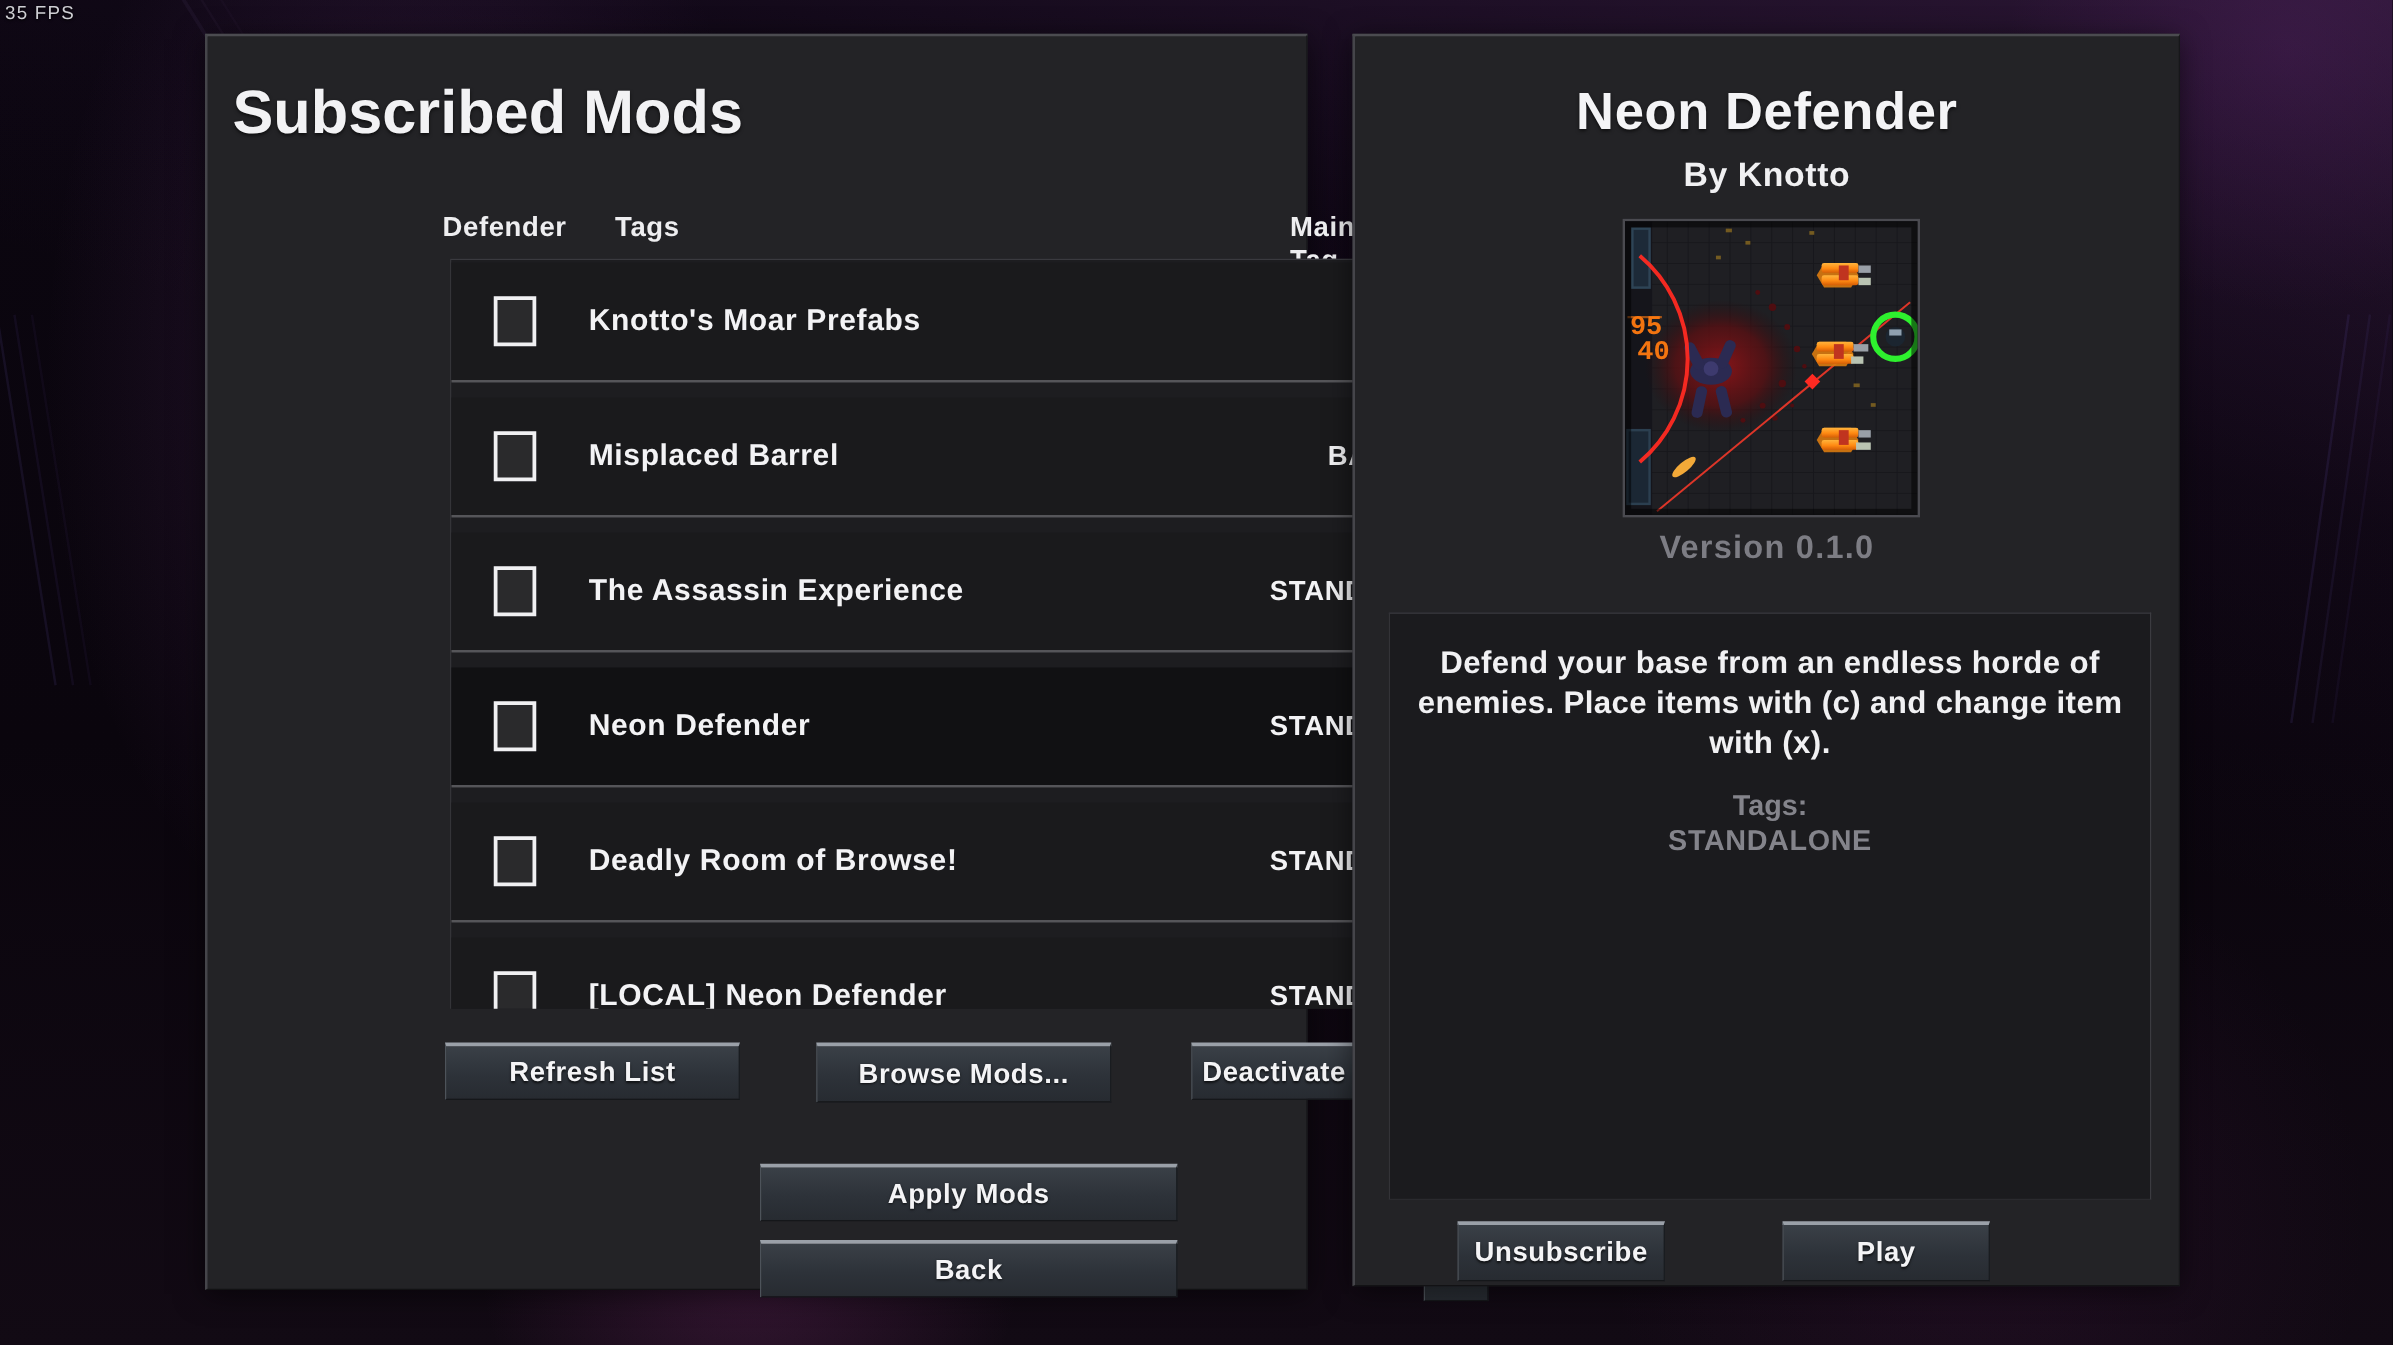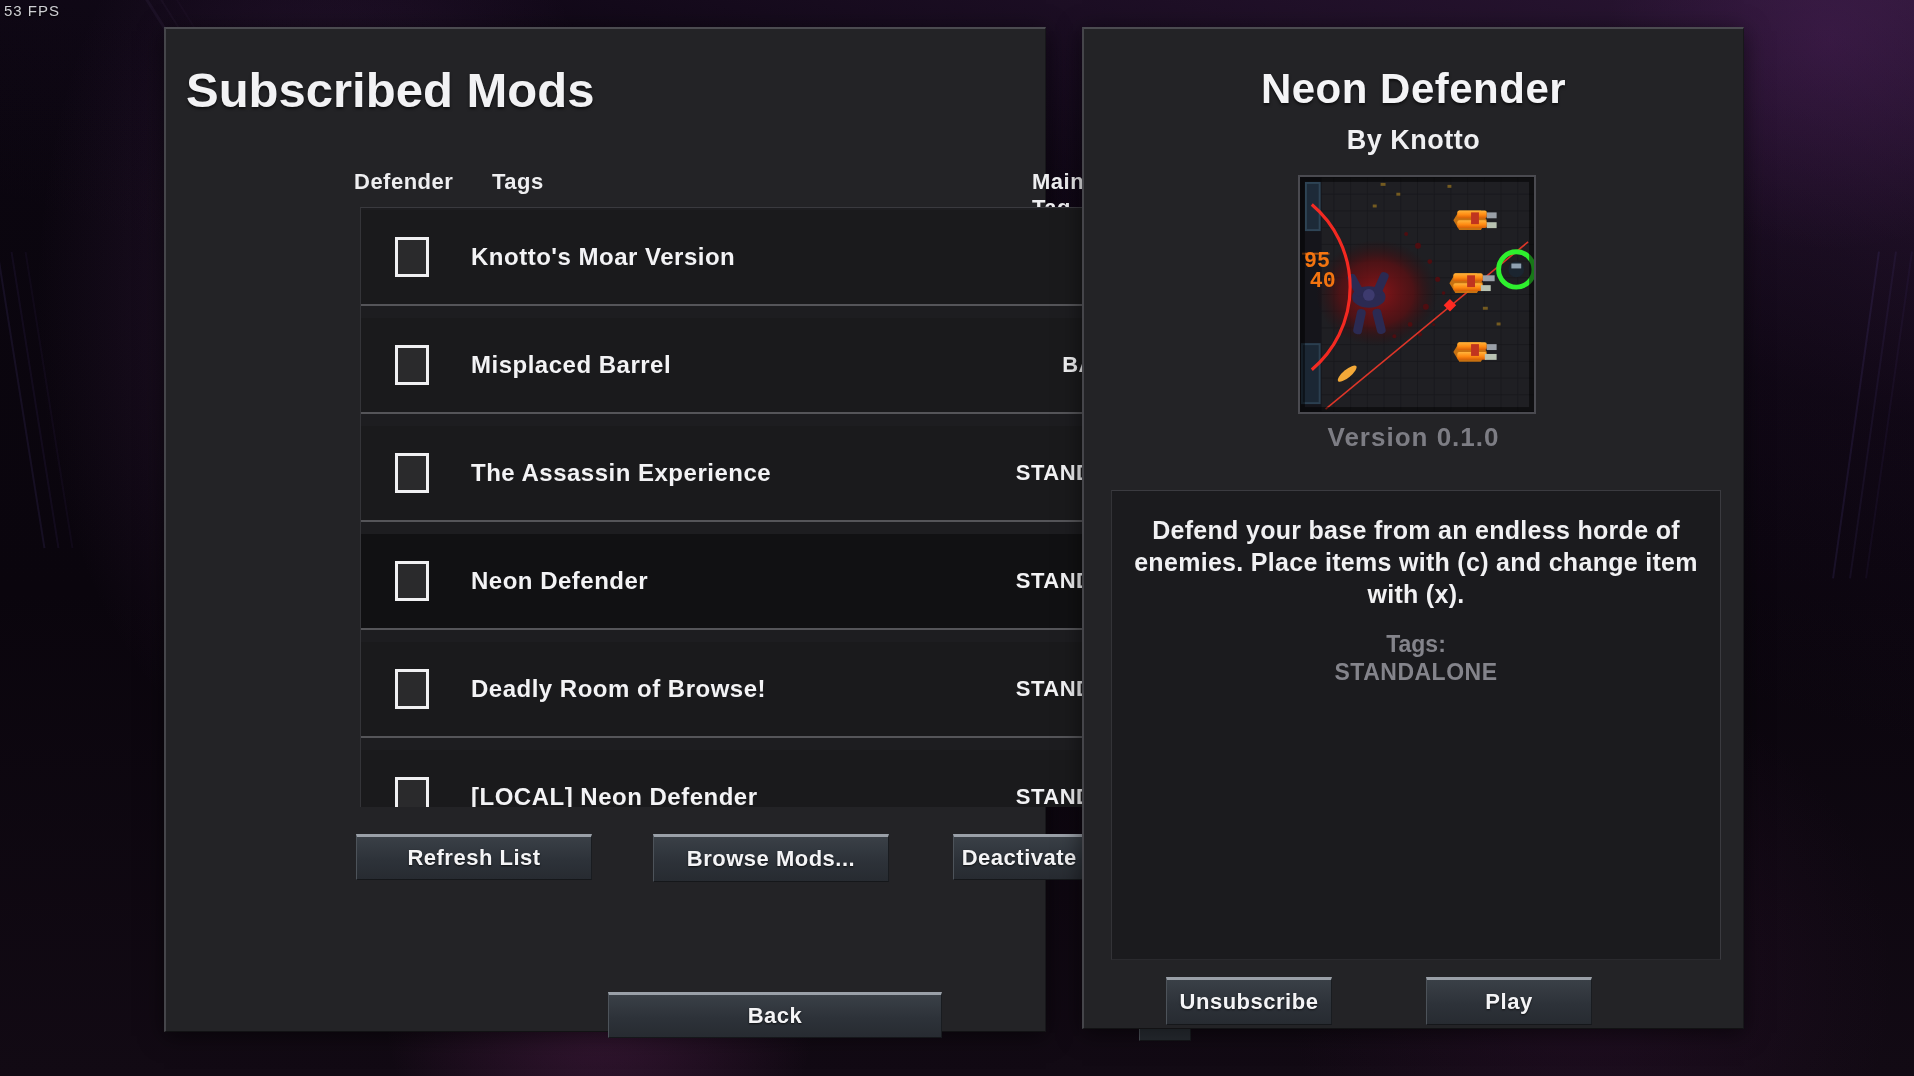--- a/index.html
+++ b/index.html
@@ -237,34 +237,34 @@
   <div class="streak" style="left:172px; top:-10px; width:300px; height:2px; transform:rotate(58deg); opacity:.25;"></div>
   <div class="neonline" style="left:20px; top:250px; width:2px; height:300px; transform:rotate(-9deg); opacity:.5;"></div>
   <div class="neonline" style="left:34px; top:250px; width:2px; height:300px; transform:rotate(-9deg); opacity:.35;"></div>
   <div class="neonline" style="left:48px; top:250px; width:2px; height:300px; transform:rotate(-9deg); opacity:.25;"></div>
   <div class="neonline" style="left:1855px; top:250px; width:2px; height:330px; transform:rotate(8deg); opacity:.55;"></div>
   <div class="neonline" style="left:1872px; top:250px; width:2px; height:330px; transform:rotate(8deg); opacity:.4;"></div>
   <div class="neonline" style="left:1888px; top:250px; width:2px; height:330px; transform:rotate(8deg); opacity:.28;"></div>
   <div class="citylights"></div>
 </div>
 
-<div id="fps">53 FPS</div>
+<div id="fps">35 FPS</div>
 
 <div class="panel" id="panel-left">
 
   <div id="mods-title">Subscribed Mods</div>
 
   <div class="col-header" id="hdr-enabled">Defender</div>
   <div class="col-header" id="hdr-title">Tags</div>
   <div class="col-header" id="hdr-maintag">Main Tag</div>
 
   <div id="list-viewport">
       <div class="mod-row">
         <div class="row-check"></div>
-        <div class="row-title">Knotto's Moar Version</div>
+        <div class="row-title">Knotto's Moar Prefabs</div>
         <div class="row-tag dash">-</div>
       </div>
       <div class="mod-row">
         <div class="row-check"></div>
         <div class="row-title">Misplaced Barrel</div>
         <div class="row-tag">BARRELS</div>
       </div>
       <div class="mod-row">
         <div class="row-check"></div>
         <div class="row-title">The Assassin Experience</div>
@@ -283,20 +283,21 @@
       <div class="mod-row">
         <div class="row-check"></div>
         <div class="row-title">[LOCAL] Neon Defender</div>
         <div class="row-tag">STANDALONE</div>
       </div>
     </div>
 
   <div class="btn" id="btn-refresh">Refresh List</div>
   <div class="btn" id="btn-browse">Browse Mods...</div>
   <div class="btn" id="btn-deactivate">Deactivate All Mods</div>
+  <div class="btn" id="btn-apply">Apply Mods</div>
   <div class="btn" id="btn-back">Back</div>
 
   <div id="btn-tools">
     <svg width="34" height="34" viewBox="0 0 34 34">
 
       <g fill="#f2f2f4">
         <path d="M4.5 3.2 L9.5 3.2 L11.6 6.4 L8.0 9.4 Z"></path>
         <rect x="9.2" y="8.6" width="3.6" height="22" rx="1" transform="rotate(-42 11 19)"></rect>
       </g>
 

